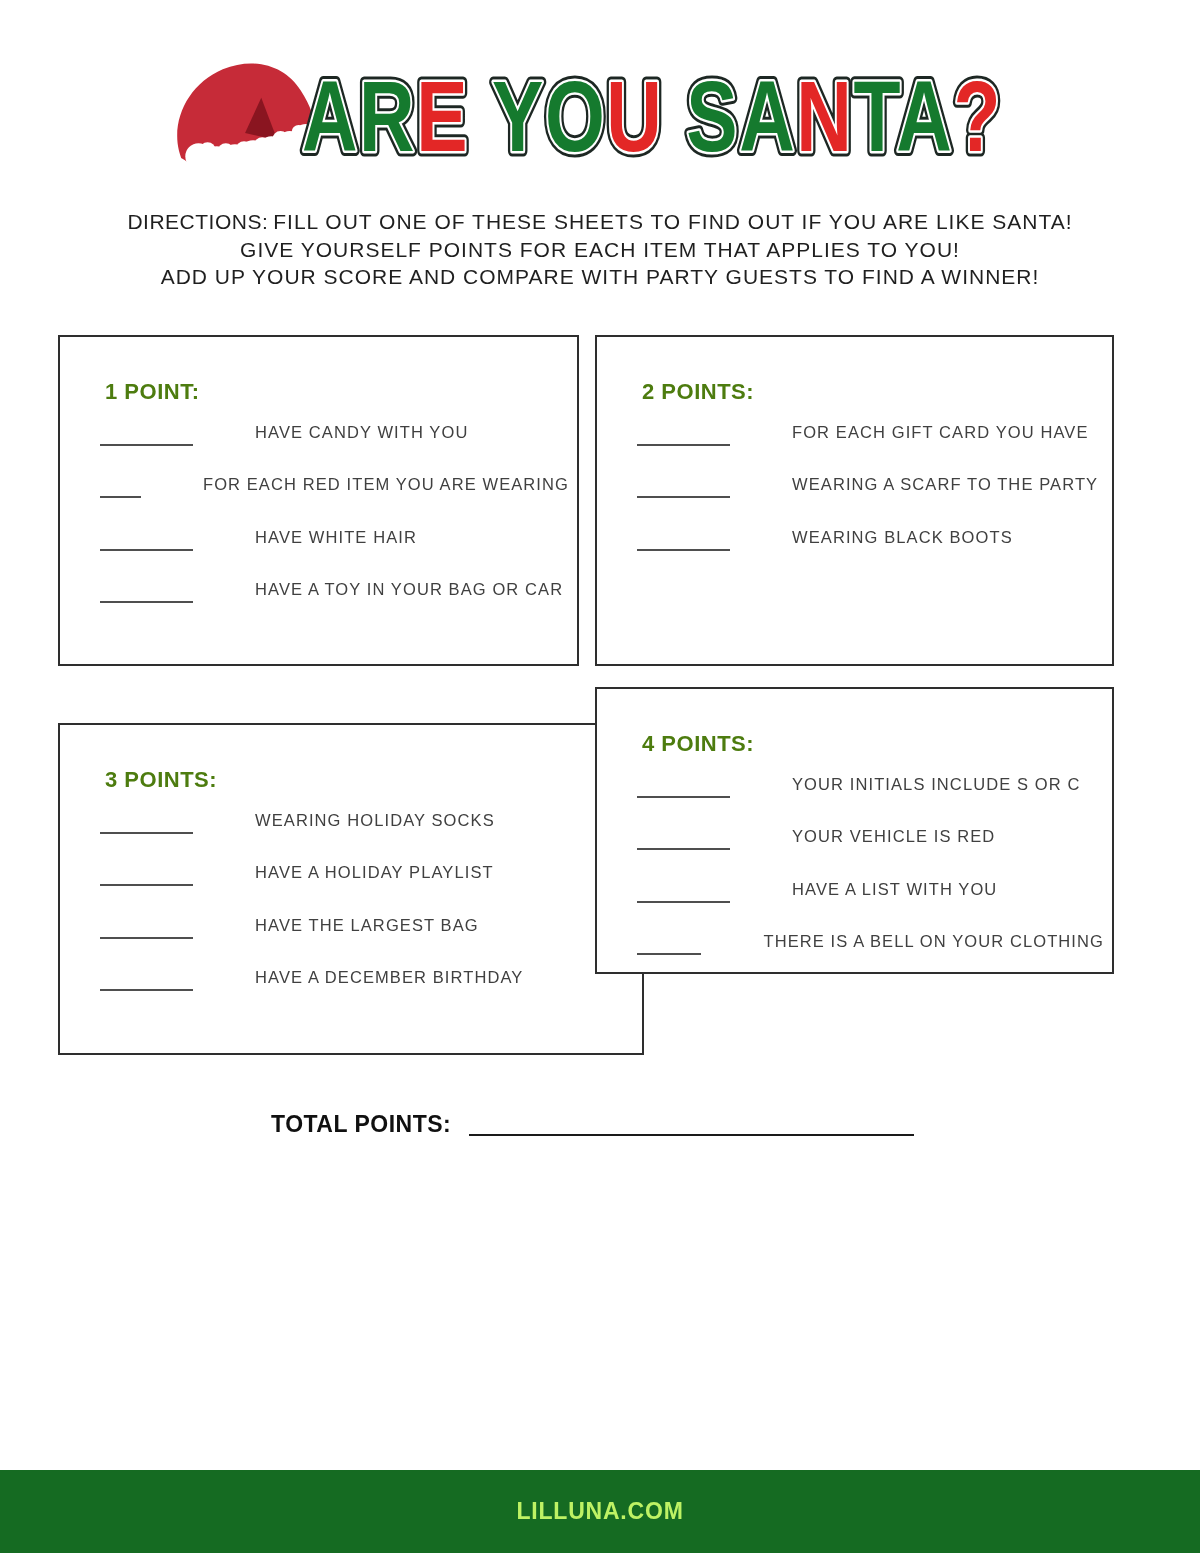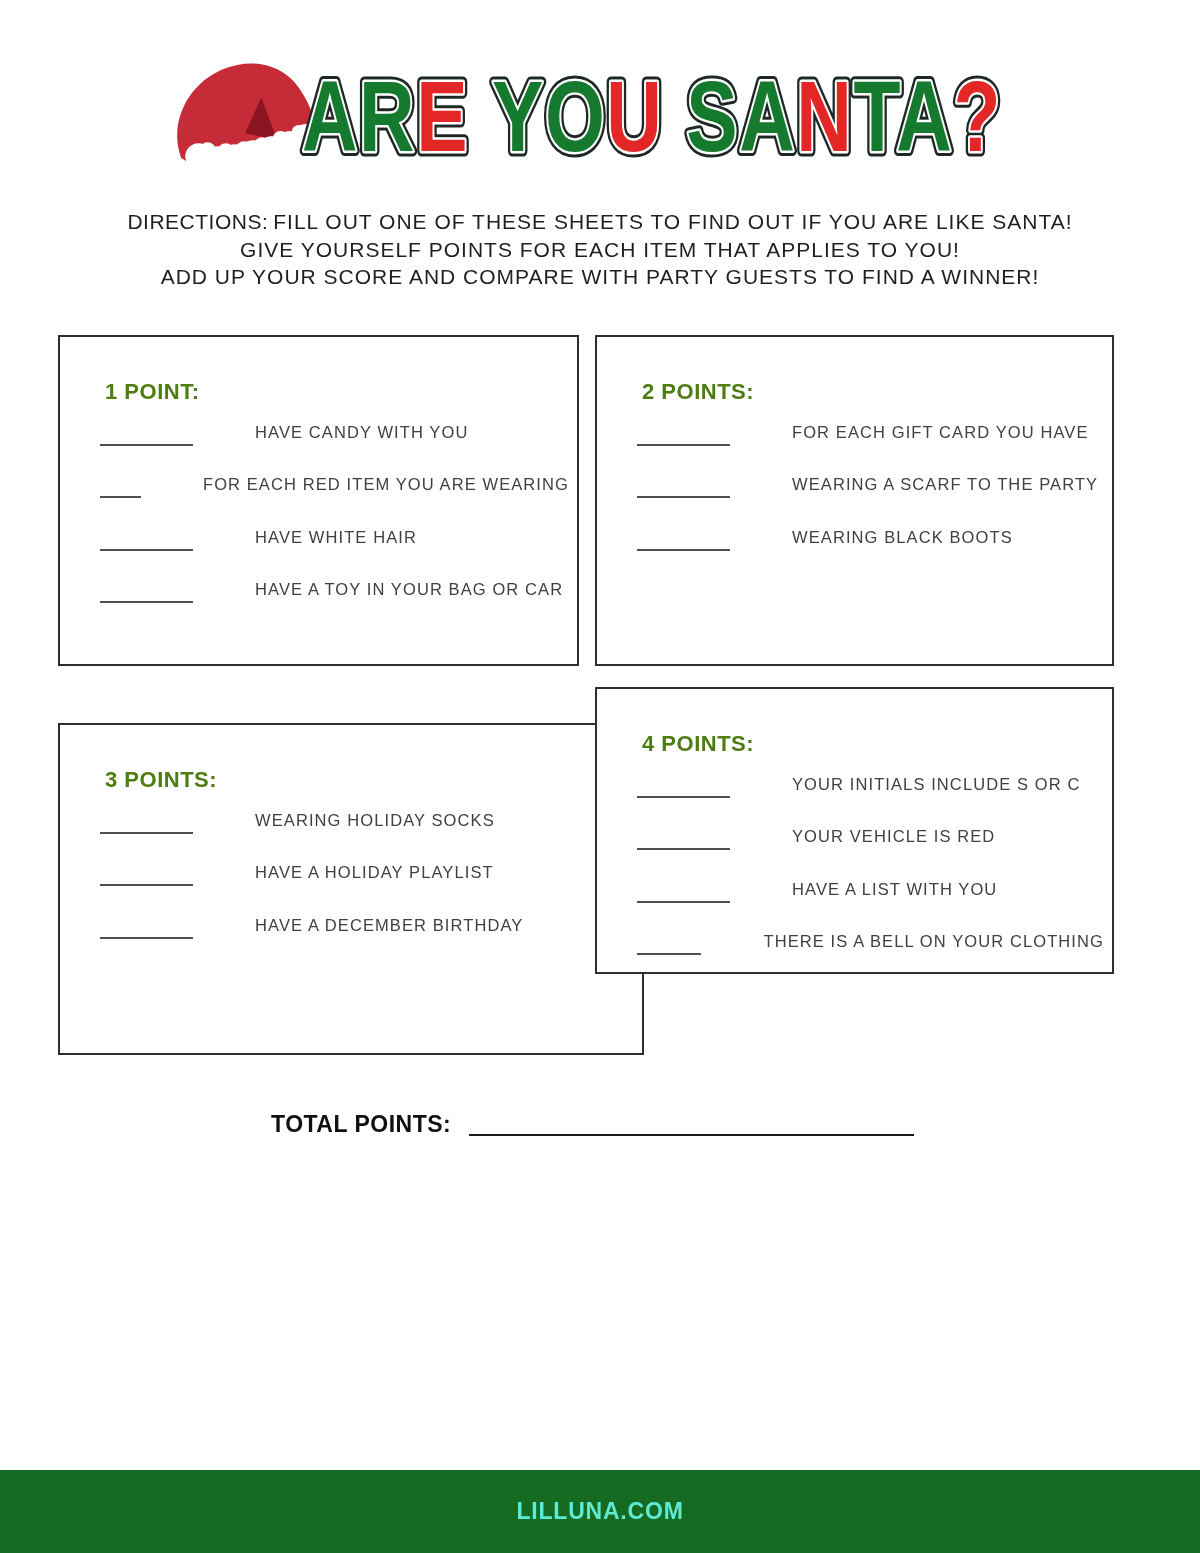--- a/index.html
+++ b/index.html
@@ -121,21 +121,21 @@
     position: absolute;
     left: 0;
     top: 1470px;
     width: 100%;
     height: 83px;
     display: flex;
     align-items: center;
     justify-content: center;
   }
   .footer-site {
-    color: #5eead4;
+    color: #bef264;
     font-size: 23px;
     font-weight: bold;
     letter-spacing: 0.8px;
   }
 </style>
 </head>
 <body>
 
 <div class="page">
 
@@ -221,20 +221,24 @@
       <div class="item">
         <span class="blank"></span>
         <span class="item-label">WEARING HOLIDAY SOCKS</span>
       </div>
       <div class="item">
         <span class="blank"></span>
         <span class="item-label">HAVE A HOLIDAY PLAYLIST</span>
       </div>
       <div class="item">
         <span class="blank"></span>
+        <span class="item-label">HAVE THE LARGEST BAG</span>
+      </div>
+      <div class="item">
+        <span class="blank"></span>
         <span class="item-label">HAVE A DECEMBER BIRTHDAY</span>
       </div>
     </div>
   </section>
 
   <section class="score-box box-4">
     <h2 class="box-heading">4 POINTS:</h2>
     <div class="box-items">
       <div class="item">
         <span class="blank"></span>

